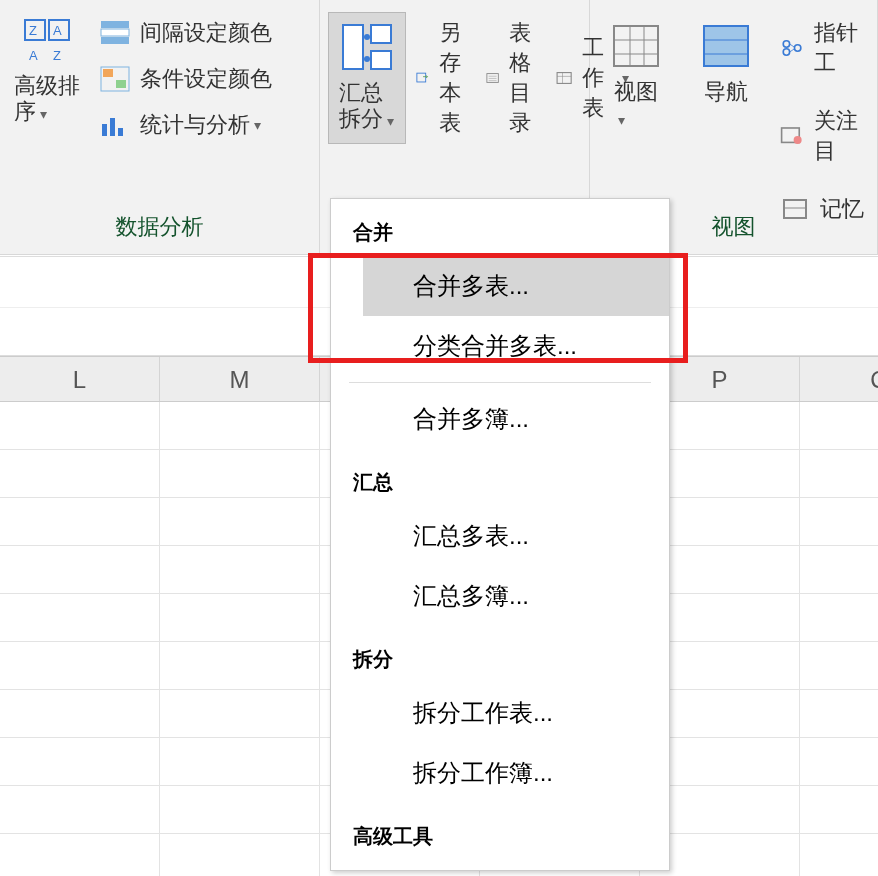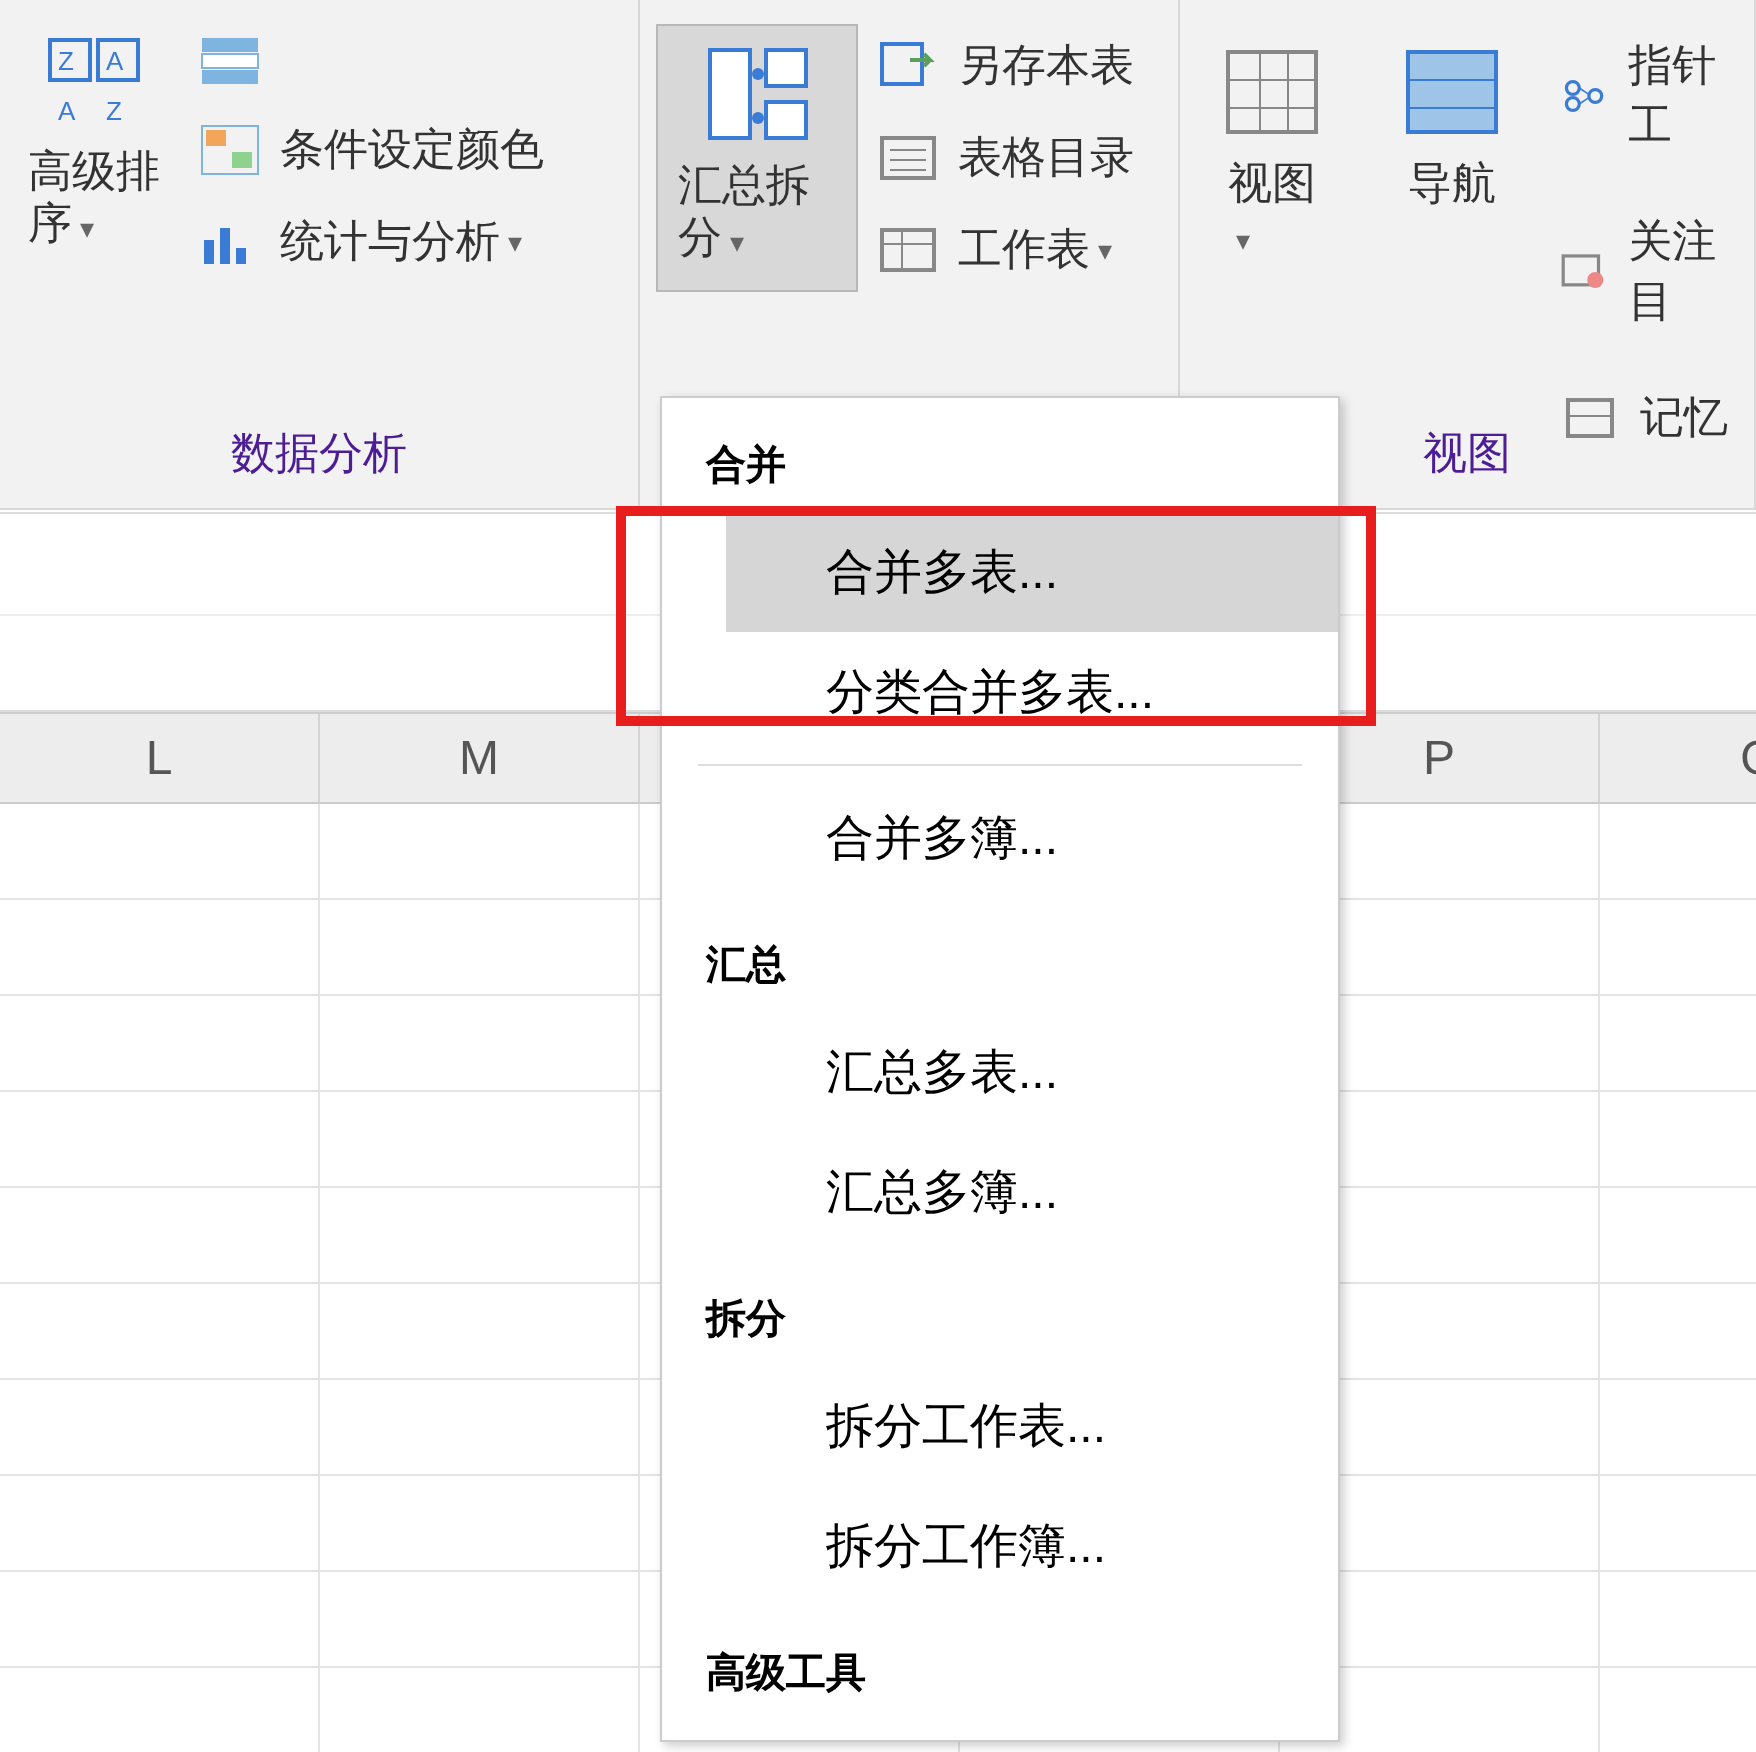--- a/index.html
+++ b/index.html
@@ -1,21 +1,21 @@
 <!DOCTYPE html>
 <html><head>
   <meta charset="utf-8">
   <style>
     * { margin: 0; padding: 0; box-sizing: border-box; font-family: "Microsoft YaHei", "SimSun", sans-serif; }
     body { width: 878px; height: 876px; background: #fff; overflow: hidden; position: relative; }
 
     .ribbon { background: #f2f2f2; border-bottom: 1px solid #d8d8d8; height: 255px; display: flex; }
 
     .ribbon-group { display: flex; flex-direction: column; border-right: 1px solid #d8d8d8; padding: 12px 8px 0; position: relative; }
-    .group-label { position: absolute; bottom: 12px; left: 50%; transform: translateX(-50%); font-size: 22px; color: #4c1d95; }
+    .group-label { position: absolute; bottom: 12px; left: 50%; transform: translateX(-50%); font-size: 22px; color: #14532d; }
 
     .sort-btn { display: flex; flex-direction: column; align-items: center; padding: 6px; cursor: pointer; width: 80px; }
     .big-btn { display: flex; flex-direction: column; align-items: center; padding: 6px 10px; cursor: pointer; }
     .small-btn-row { display: flex; align-items: center; padding: 6px 2px; cursor: pointer; font-size: 22px; color: #333; }
     .small-btn-row .ico { margin-right: 10px; }
 
     .active-btn { background: #d8d8d8; border: 1px solid #b8b8b8; }
     .caret { font-size: 14px; margin-left: 4px; color: #666; }
 
     .label-under { font-size: 22px; color: #333; text-align: left; line-height: 1.2; margin-top: 5px; }
@@ -71,20 +71,21 @@
       </div>
       <div style="display:flex; flex-direction:column; gap:4px;">
         <div class="small-btn-row">
           <span class="ico ico-sm">
               <svg viewBox="0 0 30 26">
                 <rect x="1" y="1" width="28" height="7" fill="#7fb3e0"></rect>
                 <rect x="1" y="9" width="28" height="7" fill="#fff" stroke="#7fb3e0"></rect>
                 <rect x="1" y="17" width="28" height="7" fill="#7fb3e0"></rect>
               </svg>
             </span>
+          <span>间隔设定颜色</span>
         </div>
         <div class="small-btn-row">
           <span class="ico ico-sm">
               <svg viewBox="0 0 30 26">
                 <rect x="1" y="1" width="28" height="24" fill="none" stroke="#7fb3e0"></rect>
                 <rect x="3" y="3" width="10" height="8" fill="#f2a65a"></rect>
                 <rect x="16" y="14" width="10" height="8" fill="#8fd18f"></rect>
               </svg>
             </span>
           <span>条件设定颜色</span>
@@ -112,21 +113,21 @@
             <svg viewBox="0 0 56 56">
               <rect x="4" y="6" width="20" height="44" fill="#fff" stroke="#3a7bd5" stroke-width="2"></rect>
               <rect x="32" y="6" width="20" height="18" fill="#fff" stroke="#3a7bd5" stroke-width="2"></rect>
               <rect x="32" y="32" width="20" height="18" fill="#fff" stroke="#3a7bd5" stroke-width="2"></rect>
               <circle cx="28" cy="18" r="3" fill="#3a7bd5"></circle>
               <circle cx="28" cy="40" r="3" fill="#3a7bd5"></circle>
             </svg>
           </span>
         <div class="label-under"><span>汇总拆分</span><span class="caret">▾</span></div>
       </div>
-      <div style="display:flex; flex-direction:column; gap:4px;">
+      <div style="display:flex; flex-direction:row; gap:4px;">
         <div class="small-btn-row">
           <span class="ico ico-sm">
               <svg viewBox="0 0 30 26">
                 <rect x="2" y="2" width="20" height="20" fill="none" stroke="#3a7bd5" stroke-width="2"></rect>
                 <path d="M16 10 l10 0 l-3 -3 M26 10 l-3 3" stroke="#5aa05a" stroke-width="2" fill="none"></path>
               </svg>
             </span>
           <span>另存本表</span>
         </div>
         <div class="small-btn-row">

